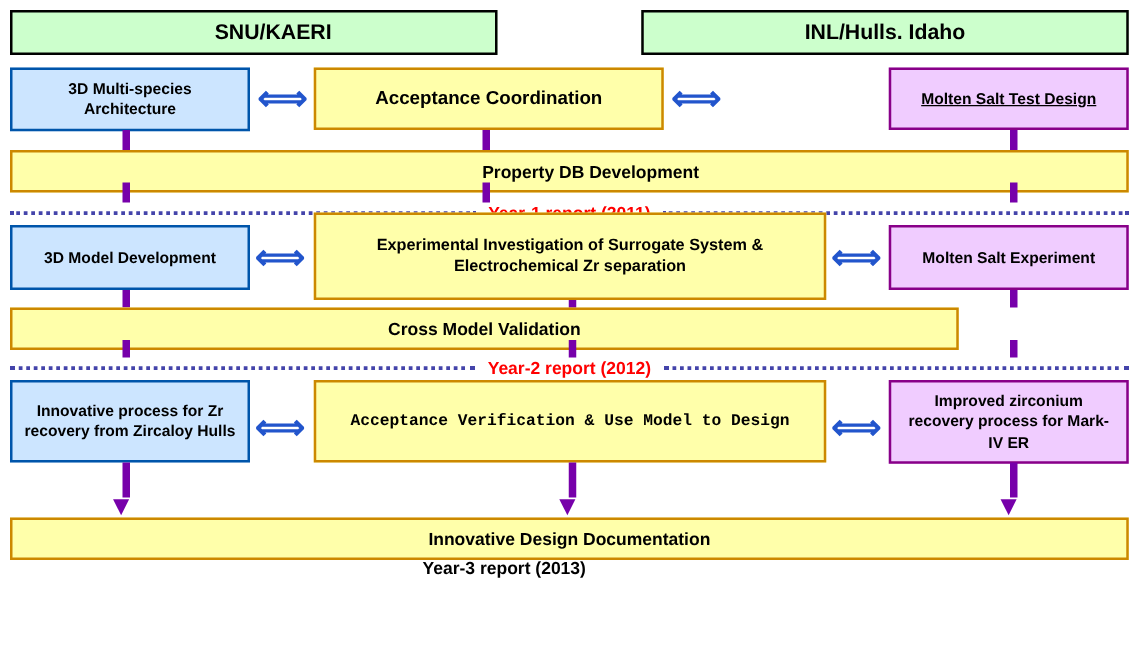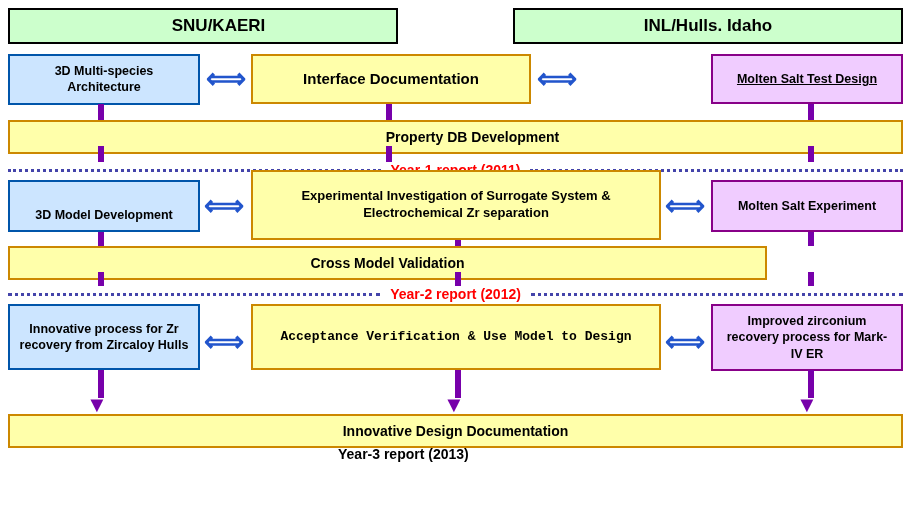--- a/index.html
+++ b/index.html
@@ -111,21 +111,21 @@
       <span>INL/Hulls. Idaho</span>
     </div>
 
     <div class="pos bx-blue" style="left:0;top:46px;width:192px;min-height:50px;">
       <span>3D Multi-species Architecture</span>
     </div>
 
     <div class="pos dbl-arr-txt" style="left:196px;top:46px;width:44px;justify-content:center;">⟺</div>
 
     <div class="pos bx-yellow" style="left:243px;top:46px;width:280px;min-height:50px;font-size:15px;">
-      <span>Interface Documentation</span>
+      <span>Acceptance Coordination</span>
     </div>
 
     <div class="pos dbl-arr-txt" style="left:527px;top:46px;width:44px;justify-content:center;">⟺</div>
 
     <div class="pos bx-purple" style="right:0;top:46px;width:192px;min-height:50px;text-decoration:underline;">
       <span>Molten Salt Test Design</span>
     </div>
 
     <div class="pos" style="left:90px;top:96px;width:6px;height:18px;background:#7700aa;"></div>
     <div class="pos" style="left:378px;top:96px;width:6px;height:18px;background:#7700aa;"></div>
@@ -138,21 +138,21 @@
     <div class="pos" style="left:90px;top:138px;width:6px;height:16px;background:#7700aa;"></div>
     <div class="pos" style="left:378px;top:138px;width:6px;height:16px;background:#7700aa;"></div>
     <div class="pos" style="left:800px;top:138px;width:6px;height:16px;background:#7700aa;"></div>
 
     <div class="pos" style="left:0;top:154px;width:895px;display:flex;align-items:center;">
       <div style="flex:1;border-top:3px dotted #4444aa;"></div>
       <div style="color:red;font-weight:bold;font-size:14px;padding:0 10px;white-space:nowrap;">Year-1 report (2011)</div>
       <div style="flex:1;border-top:3px dotted #4444aa;"></div>
     </div>
 
-    <div class="pos bx-blue" style="left:0;top:172px;width:192px;min-height:52px;align-items:flex-end;">
+    <div class="pos bx-blue" style="left:0;top:172px;width:192px;min-height:52px;">
       <span>3D Model Development</span>
     </div>
 
     <div class="pos" style="left:196px;top:180px;font-size:28px;color:#2255cc;font-weight:bold;line-height:1;display:flex;align-items:center;height:36px;">⟺</div>
 
     <div class="pos bx-yellow" style="left:243px;top:162px;width:410px;min-height:70px;font-size:13px;">
       <span>Experimental Investigation of Surrogate System &amp; Electrochemical Zr separation</span>
     </div>
 
     <div class="pos" style="left:657px;top:180px;font-size:28px;color:#2255cc;font-weight:bold;line-height:1;display:flex;align-items:center;height:36px;">⟺</div>

